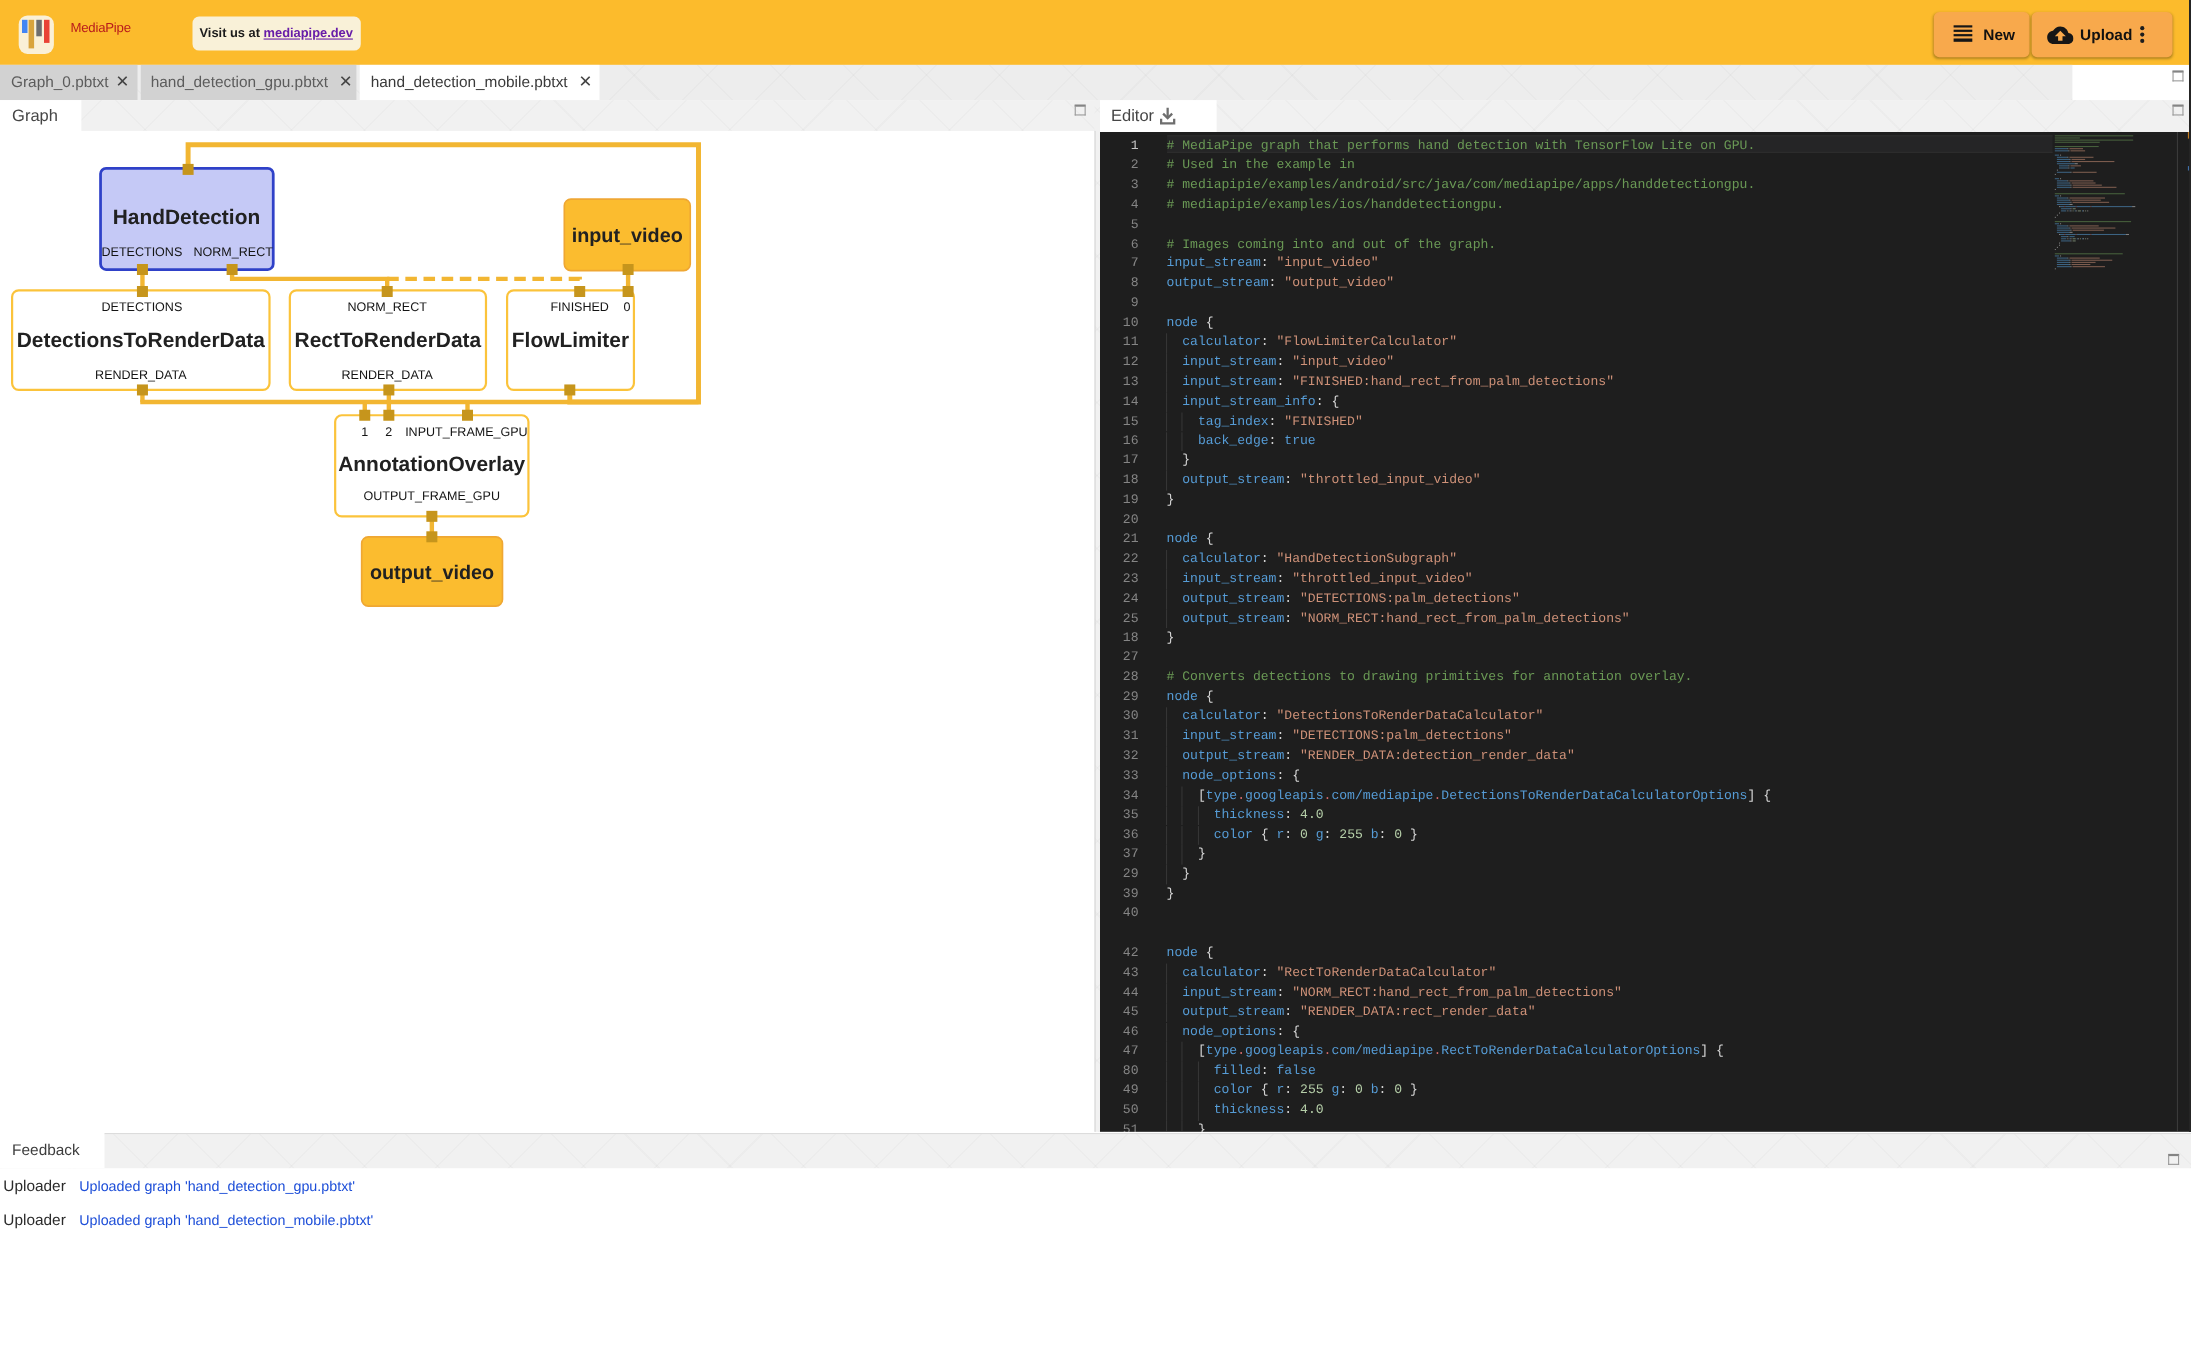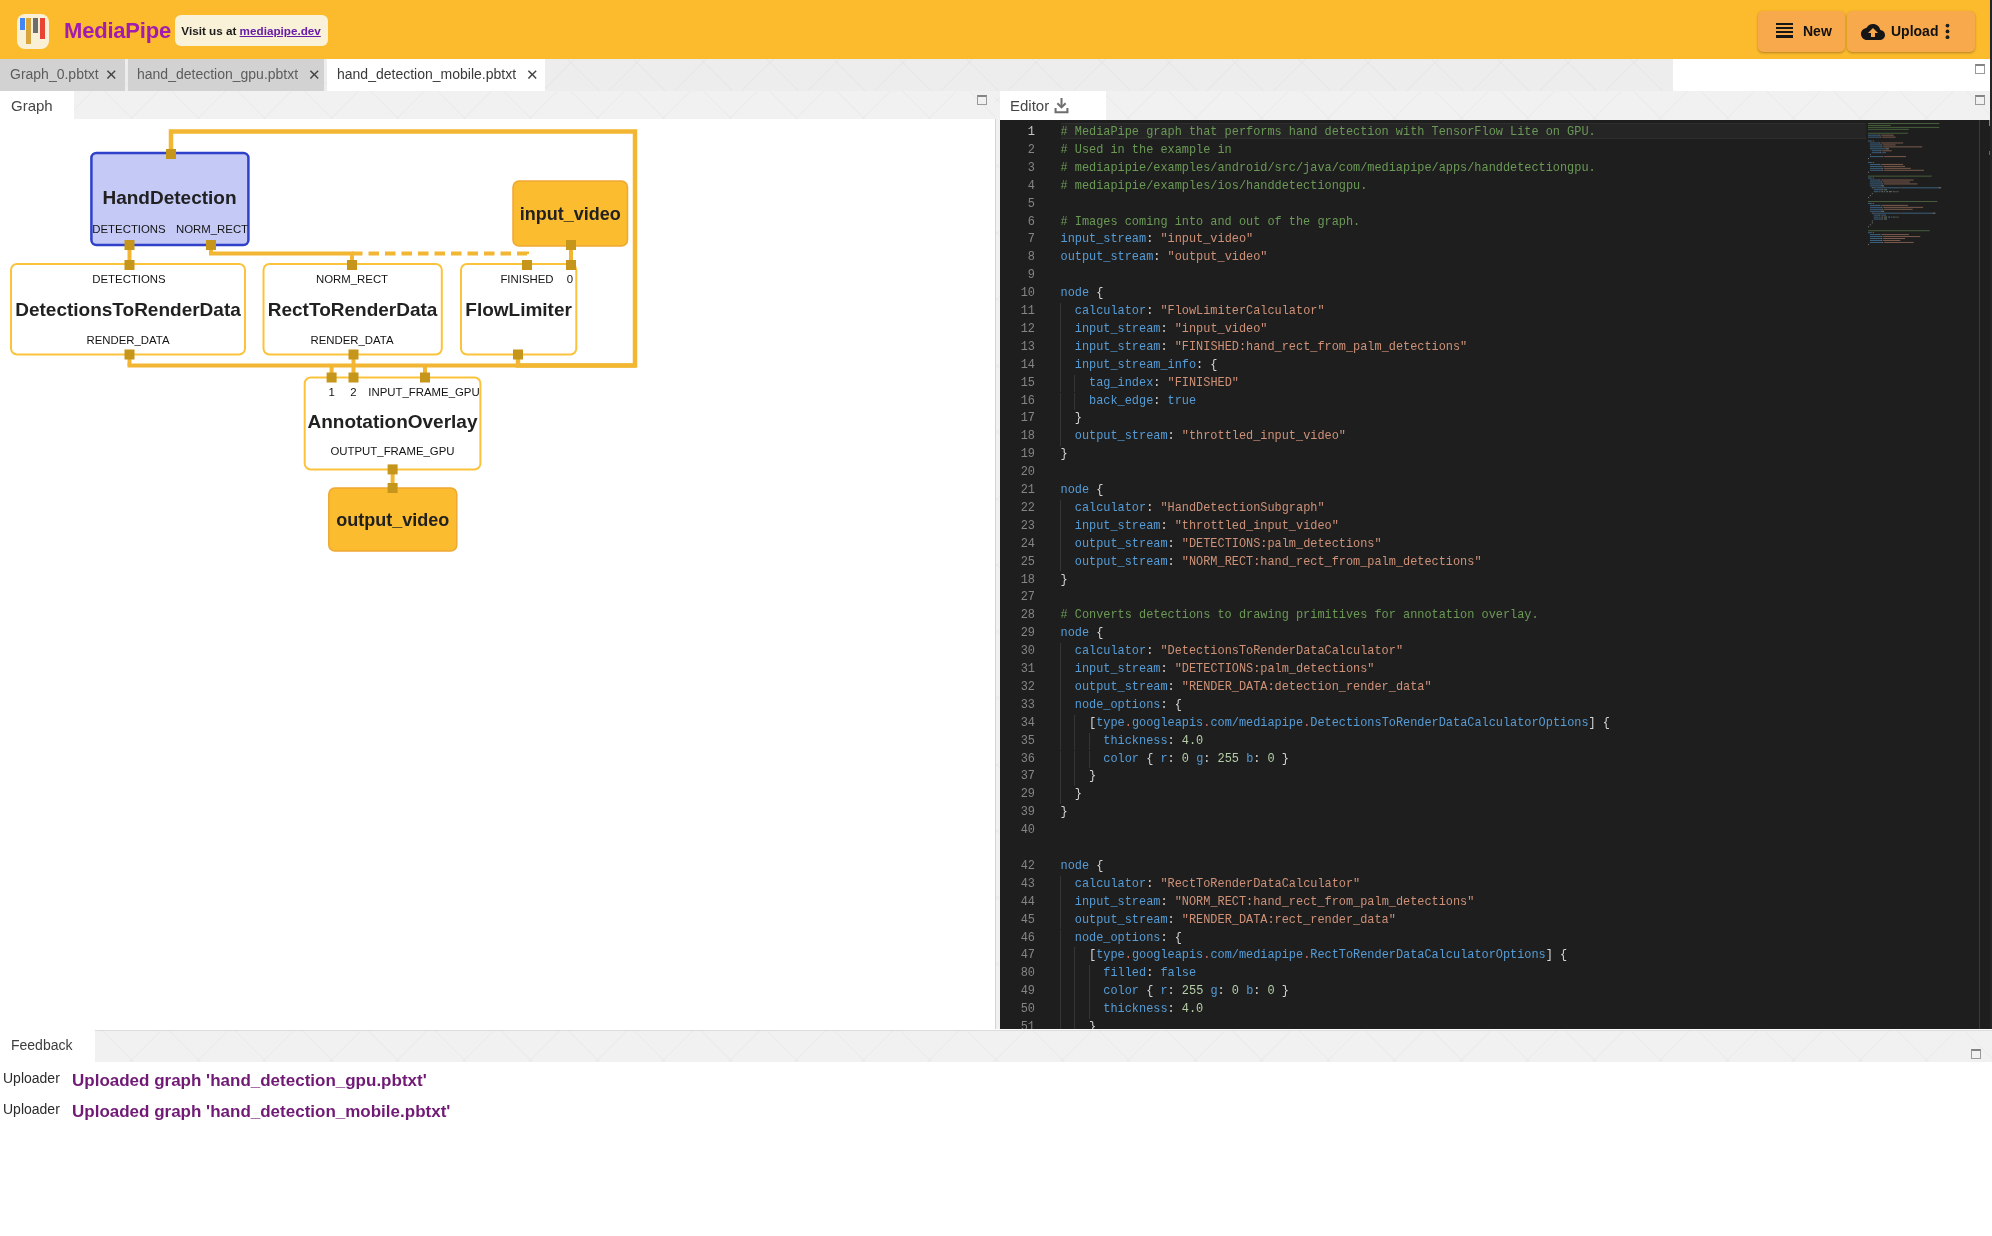--- a/index.html
+++ b/index.html
@@ -2,30 +2,30 @@
 <html><head><meta charset="utf-8"><style>
 *{margin:0;padding:0;box-sizing:border-box}
 body{font-family:"Liberation Sans",sans-serif}
 #root{position:relative;width:1992px;height:1236px;background:#fff;overflow:hidden}
 .abs{position:absolute}
 .pat{background-color:#F1F1F1;background-image:repeating-linear-gradient(45deg,rgba(0,0,0,0.02) 0 1.4px,transparent 1.4px 47px),repeating-linear-gradient(-45deg,rgba(0,0,0,0.02) 0 1.4px,transparent 1.4px 47px)}
 
 #hdr{left:0;top:0;width:1992px;height:59px;background:#FCBB2C}
 #logo{left:17px;top:13.6px;width:31.5px;height:35.6px;background:#FAF0D6;border-radius:8px}
 #logo i{position:absolute}
-#mptitle{left:64px;top:18px;font-size:22px;font-weight:bold;color:#a21caf;letter-spacing:-0.2px}
+#mptitle{left:64px;top:18px;font-size:12px;font-weight:normal;color:#b91c1c;letter-spacing:-0.2px}
 #visit{left:174.6px;top:15px;width:153px;height:31px;background:#F9F1D8;border-radius:6px;font-size:11.7px;font-weight:bold;text-align:center;line-height:31px;color:#1b1b1b;white-space:nowrap}
 #visit a{color:#681DA8;text-decoration:underline}
 .btn{top:11px;height:41px;background:#F8A94C;border-radius:5px;box-shadow:0 1px 2.5px rgba(0,0,0,0.3);color:#111}
 #btnnew{left:1758px;width:87px}
 #btnup{left:1847px;width:128px}
 .btxt{position:absolute;font-size:14px;font-weight:bold}
 .hbar{position:absolute;left:18px;width:17px;height:2.4px;background:#161616}
 
-#ftr{left:0;top:59px;width:1673px;height:32px;background-color:#EDEDED}
+#ftr{left:0;top:59px;width:1884px;height:32px;background-color:#EDEDED}
 .ftab{position:absolute;top:0;height:32px;font-size:14px;color:#5c5c5c;background:#D2D2D2;white-space:nowrap}
 .ftab .x{position:absolute;top:9px;font-size:15px;color:#444;line-height:13px}
 .ftab .t{position:absolute;top:7px}
 .wtab{background:#fff;color:#3a3a3a}
 
 #ptr{left:0;top:91px;width:1992px;height:29px}
 .ptab{position:absolute;background:#fff;color:#454545;font-size:15px}
 
 .mic{position:absolute;width:9.5px;height:9.5px;border:1.7px solid #9a9a9a;border-top:2.8px solid #848484;background:transparent}
 
@@ -43,21 +43,21 @@
 .ig{position:absolute;top:0;width:1px;height:100%;background:#353535}
 .cur{position:absolute;left:60.5px;width:805px;top:-1px;height:15.6px;background:#252526;border-top:1px solid #2e2e2e;border-bottom:1px solid #2e2e2e}
 .mm{position:absolute;left:866px;top:0}
 #mmsep{position:absolute;left:979px;top:0;width:1px;height:909px;background:#3a3a3a}
 .ovr{position:absolute;left:989px;width:3px}
 
 #fb{left:0;top:1029px;width:1992px;height:207px;background:#fff}
 #fbbar{position:absolute;left:0;top:1px;width:1992px;height:32px;border-top:1px solid #dcdcdc}
 #fbtab{position:absolute;left:0;top:1px;width:95px;height:32px;background:#fff;font-size:14px;color:#3d3d3d}
 .fbrow{position:absolute;font-size:14px;color:#2b2b2b}
-.fbmsg{position:absolute;font-size:17px;font-weight:bold;color:#701a75}
+.fbmsg{position:absolute;font-size:13px;font-weight:normal;color:#1d4ed8}
 #redge{left:1990px;top:0;width:2px;height:1029px;background:#252525}
 </style></head>
 <body>
 <div id="root">
 
 <div id="hdr" class="abs">
   <div id="logo" class="abs">
     <i style="left:3.1px;top:4.5px;width:4.9px;height:12px;background:#4285F4"></i>
     <i style="left:8.9px;top:4.0px;width:5.2px;height:26.6px;background:#D9A43C"></i>
     <i style="left:16.1px;top:4.5px;width:5.3px;height:15px;background:#6E6E6E"></i>

